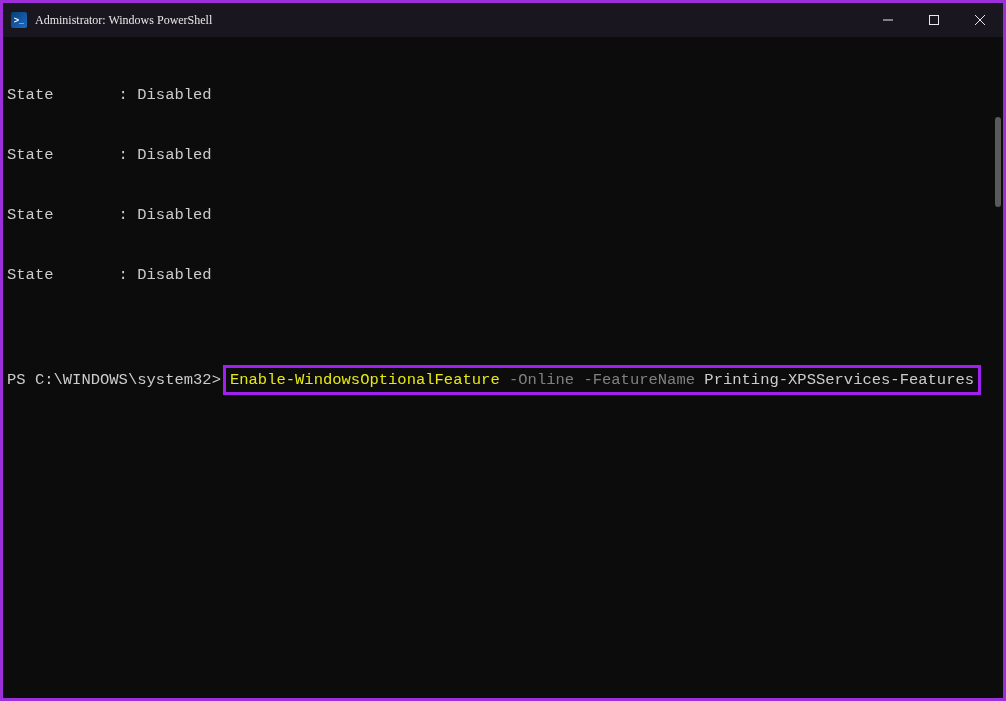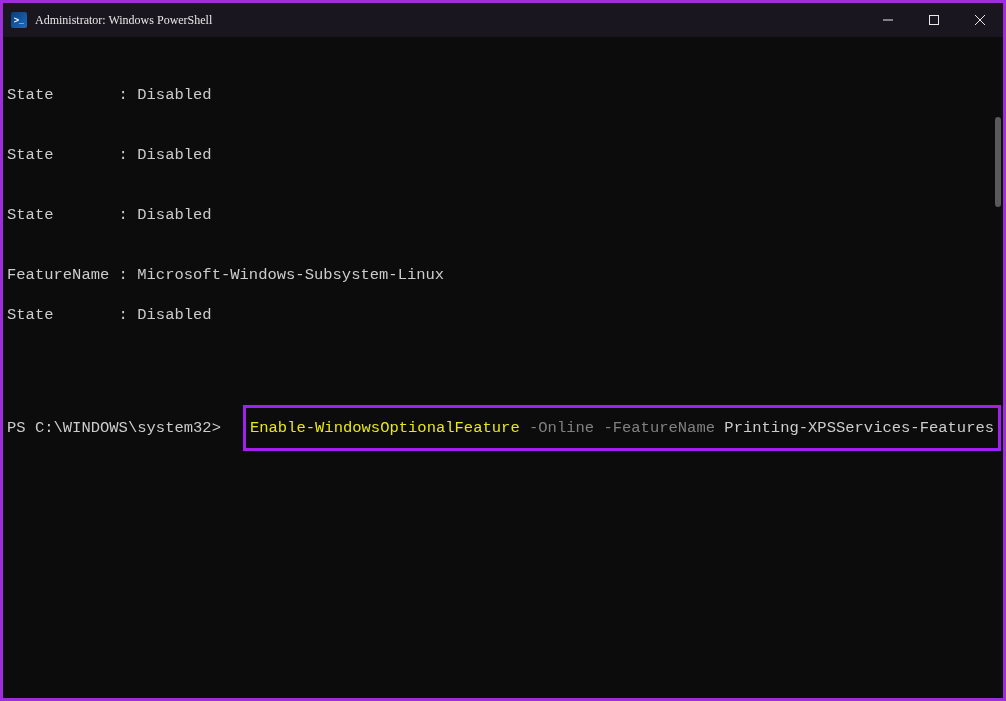--- a/index.html
+++ b/index.html
@@ -81,26 +81,25 @@
       white-space: pre;
     }
     .feature-line {
       white-space: pre;
     }
     .prompt-line {
       margin-top: 60px;
       display: flex;
       align-items: center;
       flex-wrap: nowrap;
-      gap: 20px;
     }
     .highlight-box {
       display: inline-block;
       border: 3px solid #a020f0;
-      padding: 10px 4px;
+      padding: 2px 4px;
       margin-left: 2px;
     }
     .ps-prompt {
       color: #cccccc;
     }
     .cmd-yellow {
       color: #e8e810;
     }
     .cmd-gray {
       color: #808080;
@@ -148,18 +147,17 @@
   </div>
 
   <div class="terminal-content">
 <div class="feature-line"></div>
 <div class="feature-line">State       : Disabled</div>
 <div class="feature-line"></div>
 <div class="feature-line">State       : Disabled</div>
 <div class="feature-line"></div>
 <div class="feature-line">State       : Disabled</div>
 <div class="feature-line"></div>
-<div class="feature-line">FeatureName : Microsoft-Windows-Subsystem-Linux</div>
 <div class="feature-line">State       : Disabled</div>
 <div class="prompt-line"><span class="ps-prompt">PS C:\WINDOWS\system32&gt;</span><span class="highlight-box"><span class="cmd-yellow">Enable-WindowsOptionalFeature</span><span class="cmd-gray"> -Online</span><span class="cmd-gray"> -FeatureName</span><span class="cmd-white"> Printing-XPSServices-Features</span></span></div>
     <div class="scrollbar"></div>
   </div>
 </div>
 
 </body></html>

